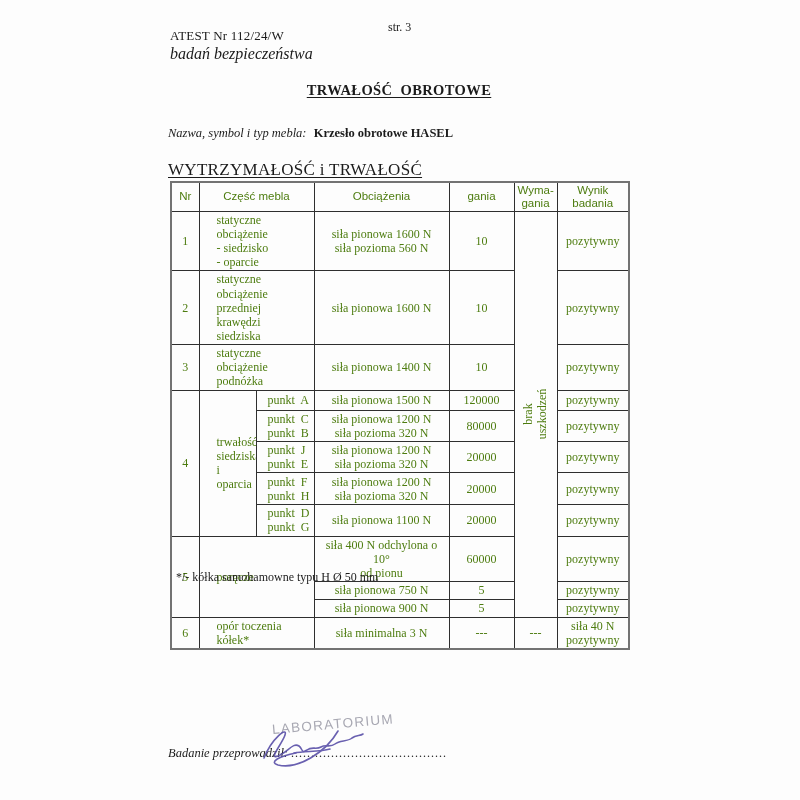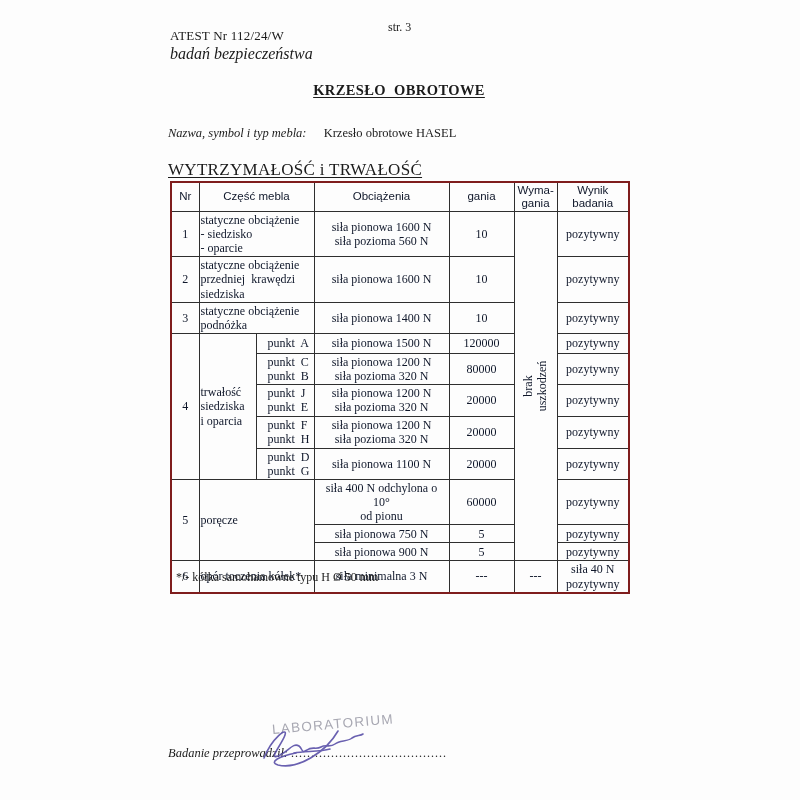--- a/index.html
+++ b/index.html
@@ -12,33 +12,33 @@
   .doc-header{position:absolute;left:170px;top:28px;line-height:1.25;}
   .atest-number{font-weight:normal;font-size:13px;letter-spacing:.2px;}
   .atest-subtitle{font-style:italic;font-size:16px;}
   .page-num{position:absolute;left:388px;top:20px;font-size:12px;}
   
   .doc-title{position:absolute;left:170px;top:82px;width:458px;text-align:center;
     font-weight:bold;font-size:14.5px;letter-spacing:.4px;text-decoration:underline;
     text-underline-offset:2px;white-space:pre;}
   .name-line{position:absolute;left:168px;top:126px;font-size:12.5px;}
   .name-label{font-style:italic;}
-  .name-value{font-weight:normal;margin-left:14px;}
+  .name-value{font-weight:bold;margin-left:4px;}
   .section-heading{position:absolute;left:168px;top:160px;font-size:17px;
     text-decoration:underline;text-underline-offset:2px;letter-spacing:.3px;}
   
   .tbl-wrap{position:absolute;left:170px;top:181px;}
   table{border-collapse:collapse;table-layout:fixed;width:458px;
-    font-family:"Liberation Serif","DejaVu Serif",serif;font-size:12px;color:#0f172a;
-    border:2px solid #7f1d1d;}
+    font-family:"Liberation Serif","DejaVu Serif",serif;font-size:12px;color:#4d7c0f;
+    border:2px solid #737373;}
   td,th{border:1px solid #2f2f2f;padding:1px 3px;text-align:center;vertical-align:middle;
     white-space:pre-wrap;line-height:1.18;overflow:hidden;}
   th{font-family:"Liberation Sans","DejaVu Sans",sans-serif;font-weight:normal;
     font-size:11.5px;line-height:1.12;}
-  .al{text-align:left;padding-left:1px;}
+  .al{text-align:left;padding-left:17px;}
   .pt{text-align:left;padding-left:11px;}
   .h26{height:26px}.h41{height:41px}.h28{height:28px}.h20{height:20px}
   .h31{height:31px}.h32{height:32px}.h29{height:29px}.h18{height:18px}
   .vert{position:relative;padding:0;}
   .vert-inner{position:absolute;left:50%;top:50%;width:220px;
     transform:translate(-50%,-50%) rotate(-90deg);
     text-align:center;font-size:12px;line-height:1.15;white-space:pre-wrap;}
   
   .footnote{position:absolute;left:176px;top:570px;font-size:12px;}
   
@@ -55,21 +55,21 @@
 <body>
 
 <div class="page">
 
   <div class="doc-header">
     <div class="atest-number">ATEST Nr 112/24/W</div>
     <div class="atest-subtitle">badań bezpieczeństwa</div>
   </div>
   <div class="page-num">str. 3</div>
 
-  <div class="doc-title">KRZESŁO  OBROTOWE</div>
+  <div class="doc-title">TRWAŁOŚĆ  OBROTOWE</div>
 
   <div class="name-line">
     <span class="name-label">Nazwa, symbol i typ mebla:</span>
     <span class="name-value">Krzesło obrotowe HASEL</span>
   </div>
 
   <div class="section-heading">WYTRZYMAŁOŚĆ i TRWAŁOŚĆ</div>
 
   <div class="tbl-wrap">
   <table>

